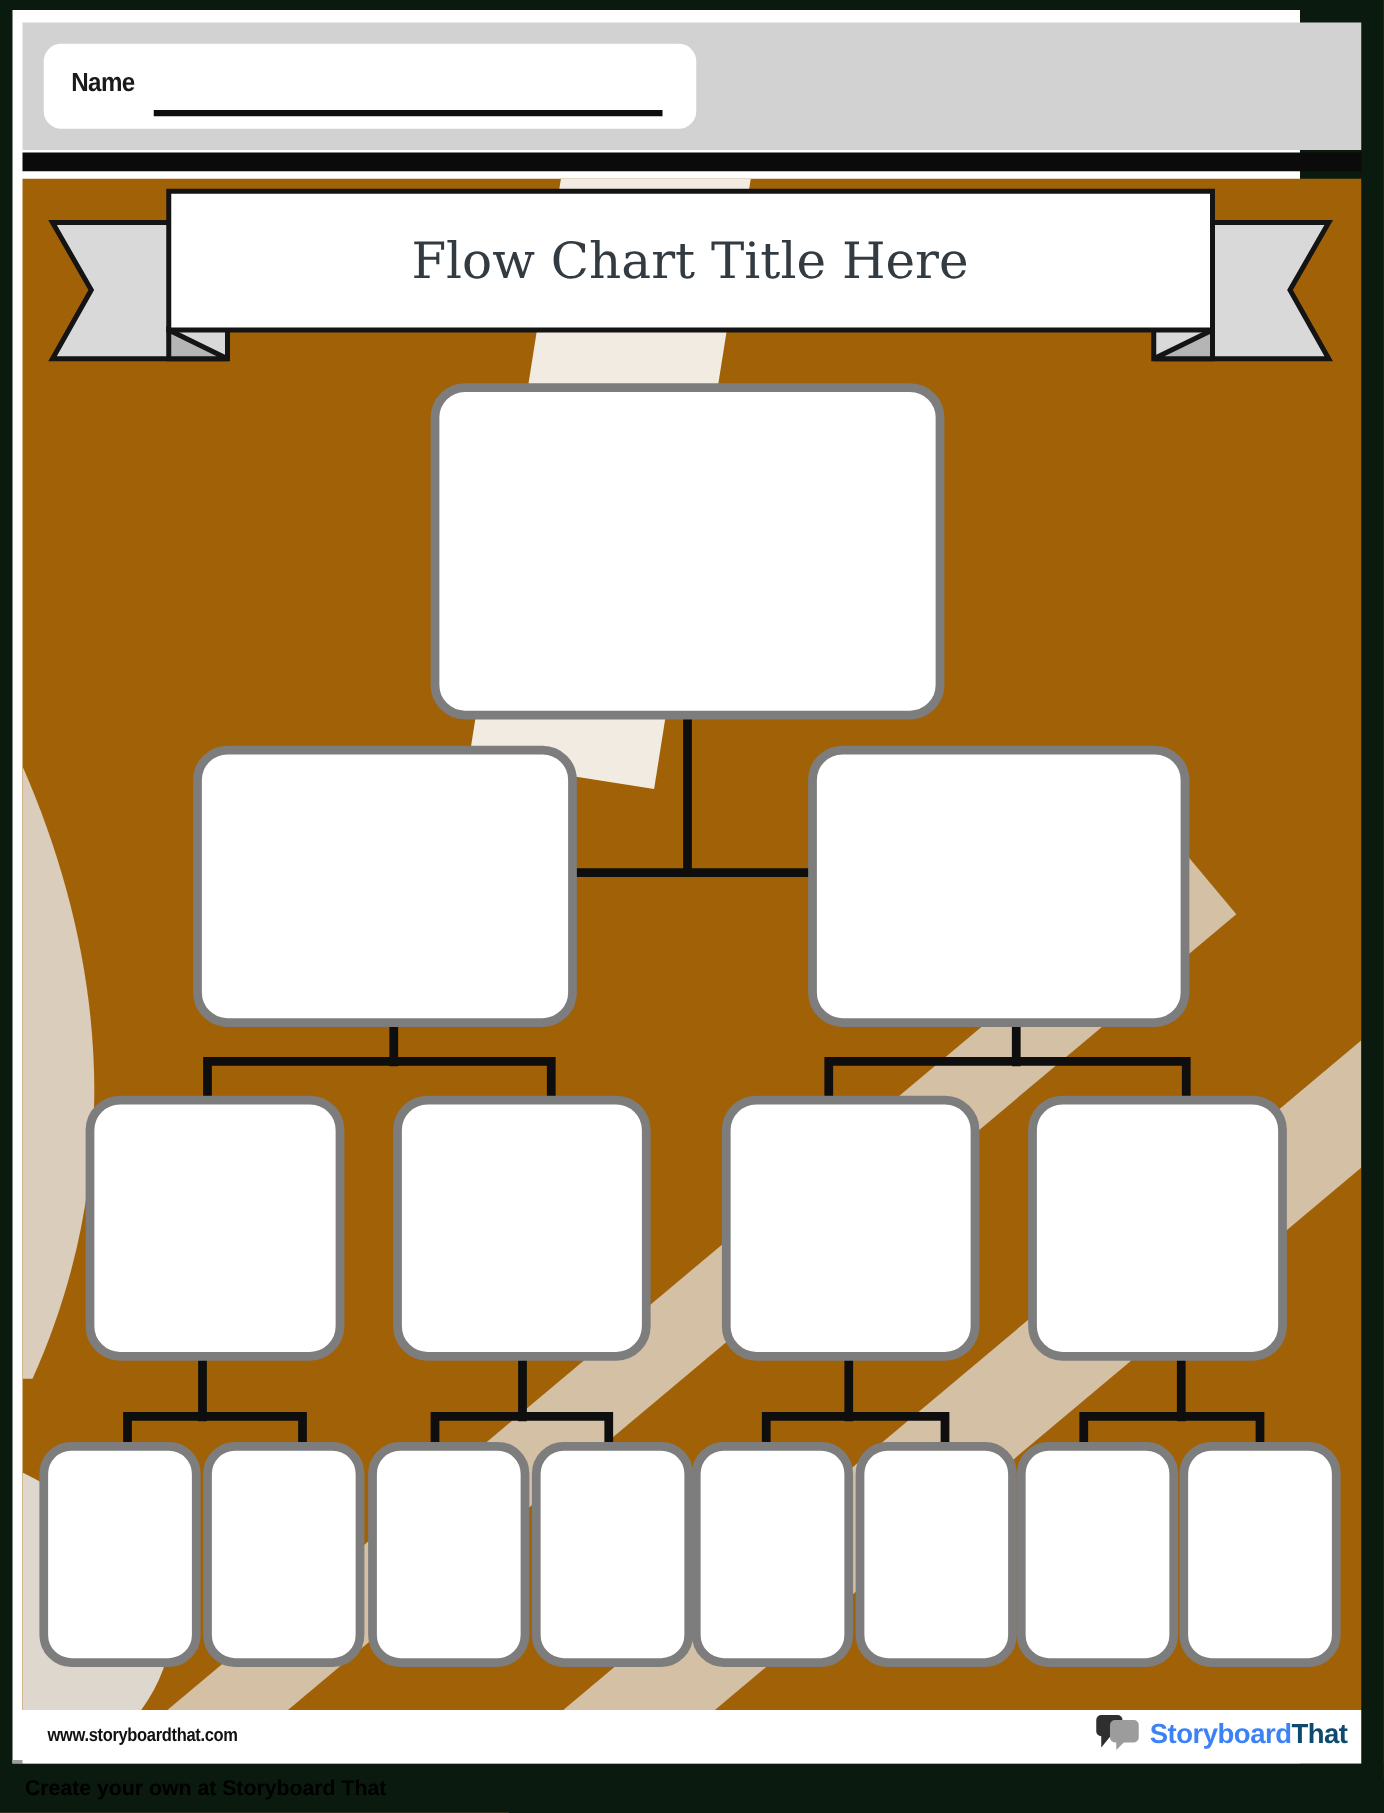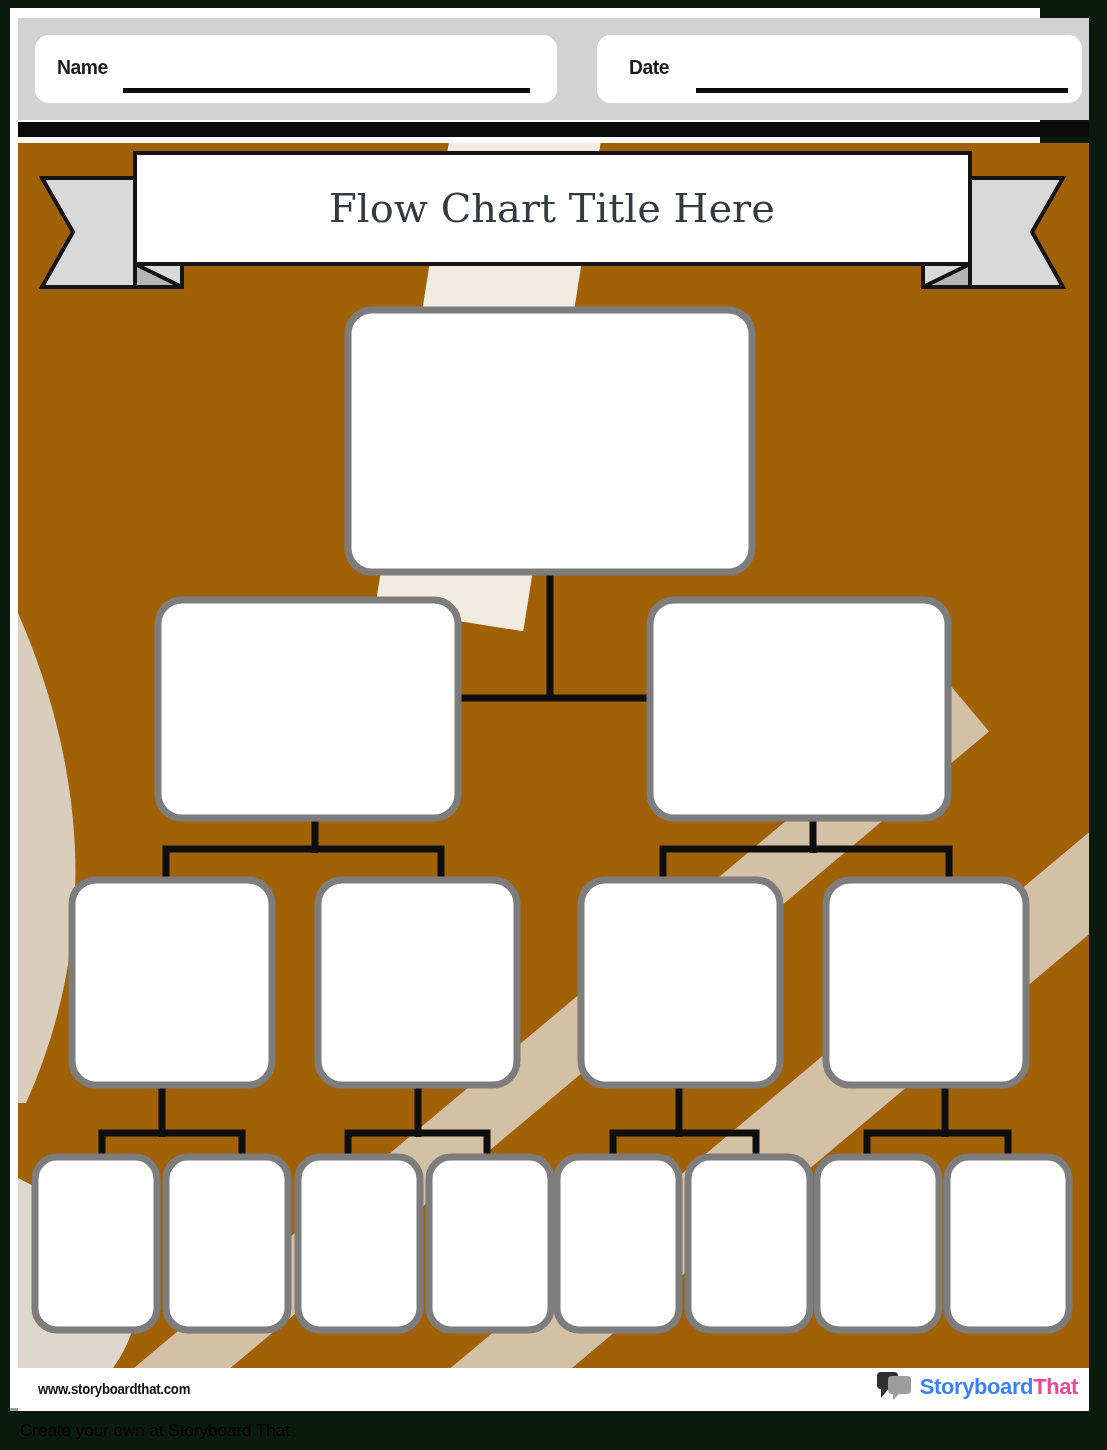--- a/index.html
+++ b/index.html
@@ -31,40 +31,36 @@
   .content svg{display:block;}
   
   .footer-bar{position:absolute;left:8px;top:1360px;width:1071px;height:43px;background:#ffffff;}
   .website-url{
     position:absolute;left:20px;top:12px;font-size:15px;font-weight:700;color:#111;
     letter-spacing:-0.3px;transform:scaleX(.88);transform-origin:left;
   }
   .logo{position:absolute;right:11px;top:3px;display:flex;align-items:center;gap:6px;}
   .logo-text{font-size:22px;font-weight:700;letter-spacing:-0.4px;}
   .logo-text .primary{color:#3b82f6;}
-  .logo-text .secondary{color:#ec4899;}
+  .logo-text .secondary{color:#0c4a6e;}
   
   .bottom-bar{position:absolute;left:0;top:1411px;width:1107px;height:39px;background:#0a1a0e;}
   .bottom-bar-text{
-    position:absolute;left:20px;top:0;line-height:39px;font-size:17px;font-weight:400;color:#000000;
+    position:absolute;left:20px;top:0;line-height:39px;font-size:17px;font-weight:700;color:#000000;
   }
 </style>
 </head>
 <body>
 
 <div id="frame">
   <div id="page">
 
     <div class="header-band">
       <div class="field-box name">
         <span class="field-label">Name</span>
-        <span class="field-line"></span>
-      </div>
-      <div class="field-box date">
-        <span class="field-label">Date</span>
         <span class="field-line"></span>
       </div>
     </div>
     <div class="divider-bar"></div>
 
     <div class="content">
       <svg width="1071" height="1225" viewBox="0 0 1071 1225">
 
         <g>
           <rect x="-350" y="1080" width="1500" height="62" fill="#e8e8e8" opacity="0.7" transform="rotate(-40 300 1111)"></rect>

